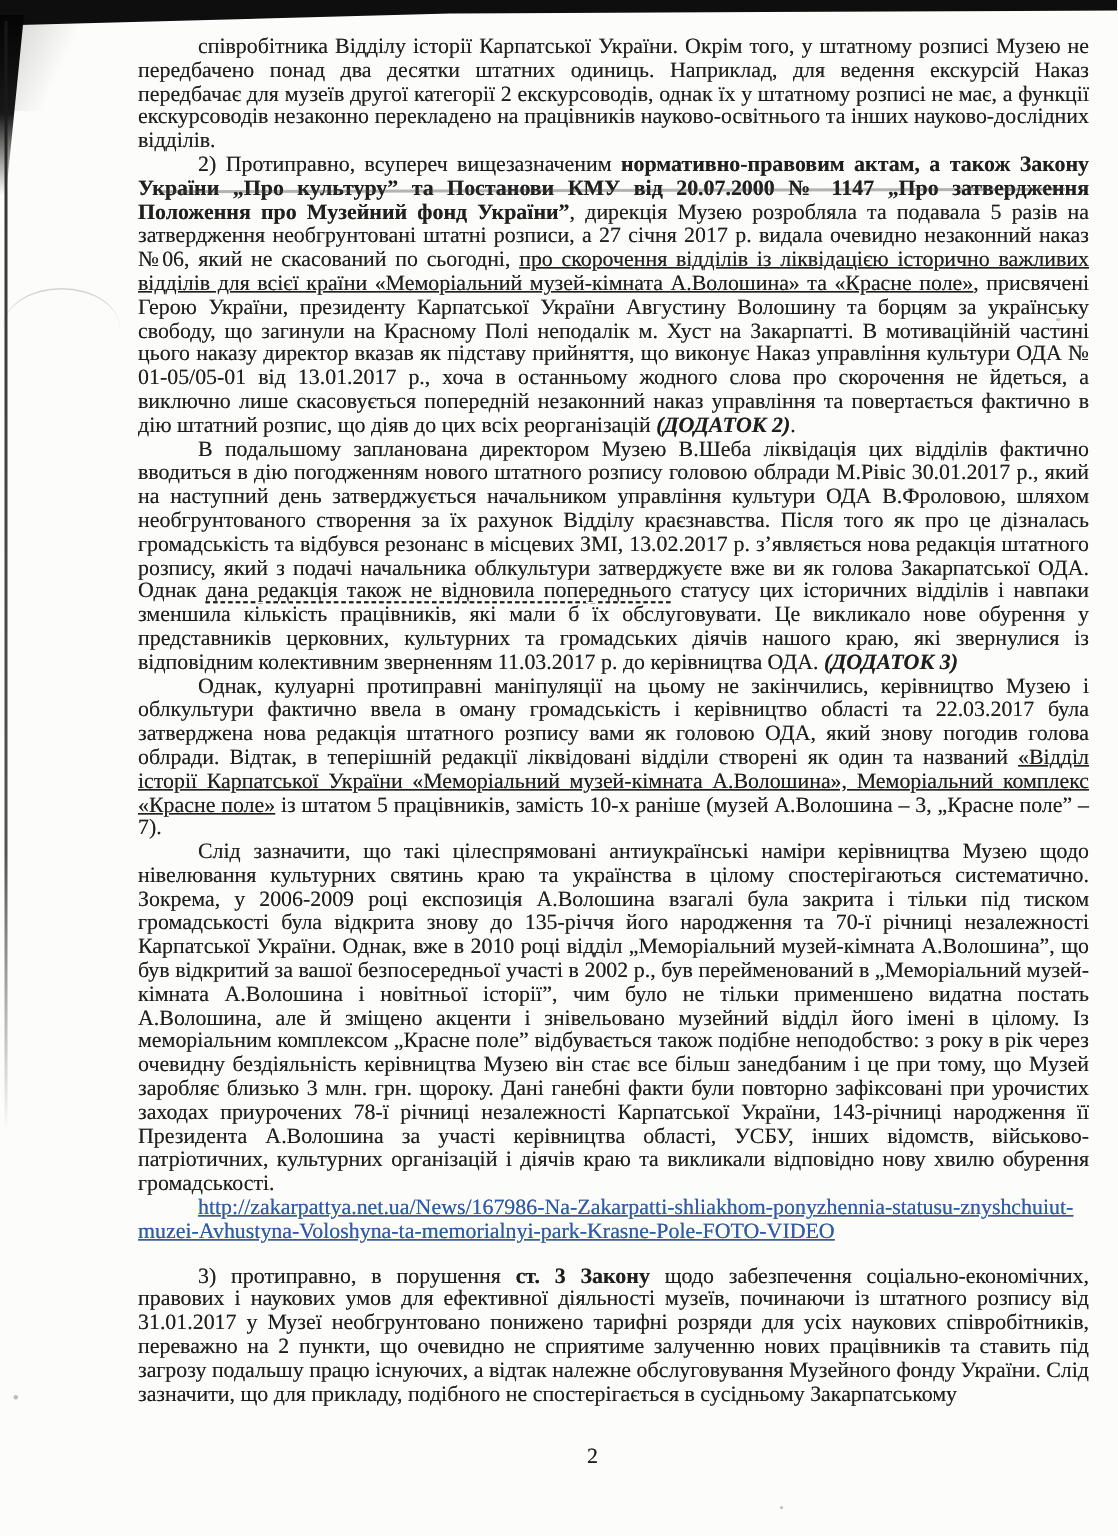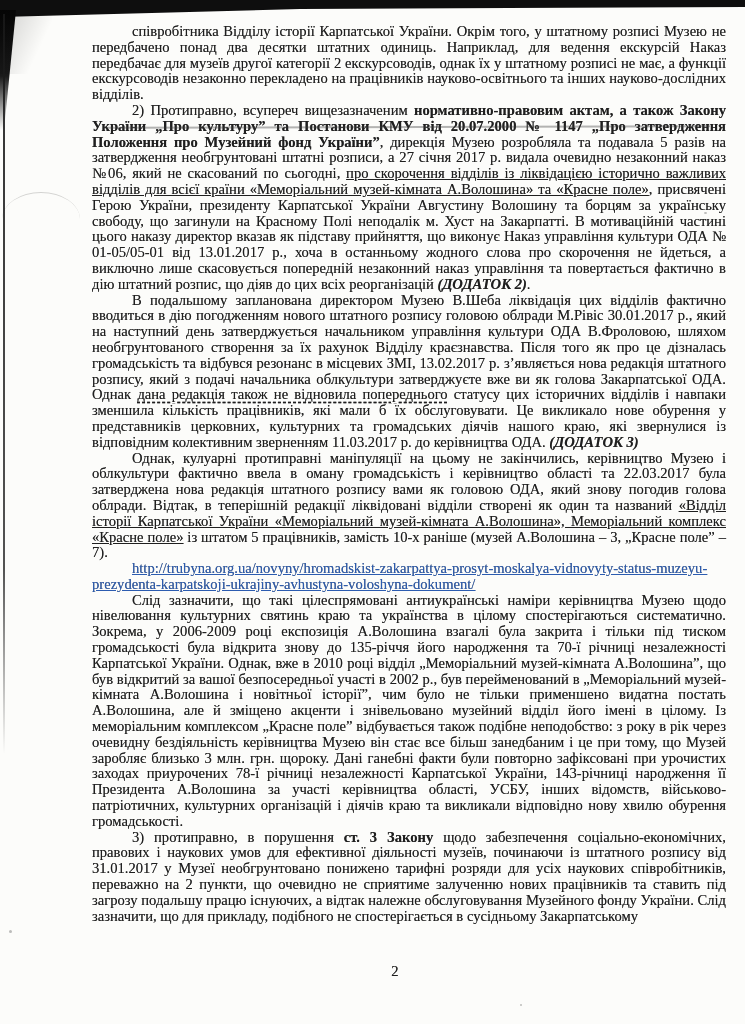--- a/index.html
+++ b/index.html
@@ -16,21 +16,21 @@
   }
   .textblock{
     position:absolute;top:24px;left:92px;width:634px;
   }
   p.para{
     margin:0;padding:0;
     text-align:justify;
     text-indent:40px;
   }
   p.gap-before-sm{}
-  p.gap-before-md{}
+  p.gap-before-md{margin-top:14px;}
   .run-normal{}
   .run-bold{font-weight:bold;}
   .run-bolditalic{font-weight:bold;font-style:italic;}
   .run-underline{text-decoration:underline;}
   .run-dotted{text-decoration:underline;text-decoration-style:dashed;text-underline-offset:2px;}
   a.run-link{
     color:#2c5cb0;text-decoration:underline;cursor:pointer;
     overflow-wrap:anywhere;
   }
   .page-number{
@@ -74,22 +74,22 @@
 </head>
 <body>
 
 <div class="page">
 
   <div class="textblock">
     <p class="para"><span class="run-normal">співробітника Відділу історії Карпатської України. Окрім того, у штатному розписі Музею не передбачено понад два десятки штатних одиниць. Наприклад, для ведення екскурсій Наказ передбачає для музеїв другої категорії 2 екскурсоводів, однак їх у штатному розписі не має, а функції екскурсоводів незаконно перекладено на працівників науково-освітнього та інших науково-дослідних відділів.</span></p>
     <p class="para gap-before-sm"><span class="run-normal">2) Протиправно, всупереч вищезазначеним </span><span class="run-bold">нормативно-правовим актам, а також Закону України „Про культуру” та Постанови КМУ від 20.07.2000 № 1147 „Про затвердження Положення про Музейний фонд України”</span><span class="run-normal">, дирекція Музею розробляла та подавала 5 разів на затвердження необгрунтовані штатні розписи, а 27 січня 2017 р. видала очевидно незаконний наказ №06, який не скасований по сьогодні, </span><span class="run-underline">про скорочення відділів із ліквідацією історично важливих відділів для всієї країни «Меморіальний музей-кімната А.Волошина» та «Красне поле»</span><span class="run-normal">, присвячені Герою України, президенту Карпатської України Августину Волошину та борцям за українську свободу, що загинули на Красному Полі неподалік м. Хуст на Закарпатті. В мотиваційній частині цього наказу директор вказав як підставу прийняття, що виконує Наказ управління культури ОДА № 01-05/05-01 від 13.01.2017 р., хоча в останньому жодного слова про скорочення не йдеться, а виключно лише скасовується попередній незаконний наказ управління та повертається фактично в дію штатний розпис, що діяв до цих всіх реорганізацій </span><span class="run-bolditalic">(ДОДАТОК 2)</span><span class="run-normal">.</span></p>
     <p class="para"><span class="run-normal">В подальшому запланована директором Музею В.Шеба ліквідація цих відділів фактично вводиться в дію погодженням нового штатного розпису головою облради М.Рівіс 30.01.2017 р., який на наступний день затверджується начальником управління культури ОДА В.Фроловою, шляхом необгрунтованого створення за їх рахунок Відділу краєзнавства. Після того як про це дізналась громадськість та відбувся резонанс в місцевих ЗМІ, 13.02.2017 р. з’являється нова редакція штатного розпису, який з подачі начальника облкультури затверджуєте вже ви як голова Закарпатської ОДА. Однак </span><span class="run-dotted">дана редакція також не відновила попереднього</span><span class="run-normal"> статусу цих історичних відділів і навпаки зменшила кількість працівників, які мали б їх обслуговувати. Це викликало нове обурення у представників церковних, культурних та громадських діячів нашого краю, які звернулися із відповідним колективним зверненням 11.03.2017 р. до керівництва ОДА. </span><span class="run-bolditalic">(ДОДАТОК 3)</span></p>
     <p class="para"><span class="run-normal">Однак, кулуарні протиправні маніпуляції на цьому не закінчились, керівництво Музею і облкультури фактично ввела в оману громадськість і керівництво області та 22.03.2017 була затверджена нова редакція штатного розпису вами як головою ОДА, який знову погодив голова облради. Відтак, в теперішній редакції ліквідовані відділи створені як один та названий </span><span class="run-underline">«Відділ історії Карпатської України «Меморіальний музей-кімната А.Волошина», Меморіальний комплекс «Красне поле»</span><span class="run-normal"> із штатом 5 працівників, замість 10-х раніше (музей А.Волошина – 3, „Красне поле” – 7).</span></p>
-    <p class="para"><a class="run-link">http://trubyna.org.ua/novyny/hromadskist-zakarpattya-prosyt-moskalya-vidnovyty-status-muzeyu-prezydenta-karpatskoji-ukrajiny-avhustyna-voloshyna-dokument/</a></p>
     <p class="para"><span class="run-normal">Слід зазначити, що такі цілеспрямовані антиукраїнські наміри керівництва Музею щодо нівелювання культурних святинь краю та українства в цілому спостерігаються систематично. Зокрема, у 2006-2009 році експозиція А.Волошина взагалі була закрита і тільки під тиском громадськості була відкрита знову до 135-річчя його народження та 70-ї річниці незалежності Карпатської України. Однак, вже в 2010 році відділ „Меморіальний музей-кімната А.Волошина”, що був відкритий за вашої безпосередньої участі в 2002 р., був перейменований в „Меморіальний музей-кімната А.Волошина і новітньої історії”, чим було не тільки применшено видатна постать А.Волошина, але й зміщено акценти і знівельовано музейний відділ його імені в цілому. Із меморіальним комплексом „Красне поле” відбувається також подібне неподобство: з року в рік через очевидну бездіяльність керівництва Музею він стає все більш занедбаним і це при тому, що Музей заробляє близько 3 млн. грн. щороку. Дані ганебні факти були повторно зафіксовані при урочистих заходах приурочених 78-ї річниці незалежності Карпатської України, 143-річниці народження її Президента А.Волошина за участі керівництва області, УСБУ, інших відомств, військово-патріотичних, культурних організацій і діячів краю та викликали відповідно нову хвилю обурення громадськості.</span></p>
+    <p class="para"><a class="run-link">http://zakarpattya.net.ua/News/167986-Na-Zakarpatti-shliakhom-ponyzhennia-statusu-znyshchuiut-muzei-Avhustyna-Voloshyna-ta-memorialnyi-park-Krasne-Pole-FOTO-VIDEO</a></p>
     <p class="para gap-before-md"><span class="run-normal">3) протиправно, в порушення </span><span class="run-bold">ст. 3 Закону</span><span class="run-normal"> щодо забезпечення соціально-економічних, правових і наукових умов для ефективної діяльності музеїв, починаючи із штатного розпису від 31.01.2017 у Музеї необгрунтовано понижено тарифні розряди для усіх наукових співробітників, переважно на 2 пункти, що очевидно не сприятиме залученню нових працівників та ставить під загрозу подальшу працю існуючих, а відтак належне обслуговування Музейного фонду України. Слід зазначити, що для прикладу, подібного не спостерігається в сусідньому Закарпатському</span></p>
   </div>
 
   <div class="page-number">2</div>
 
   <div class="scan-top-band"></div>
   <div class="scan-left-wedge"></div>
   <div class="scan-left-corner-shade"></div>
   <div class="scan-edge-line"></div>
   <div class="scan-fold-line"></div>

